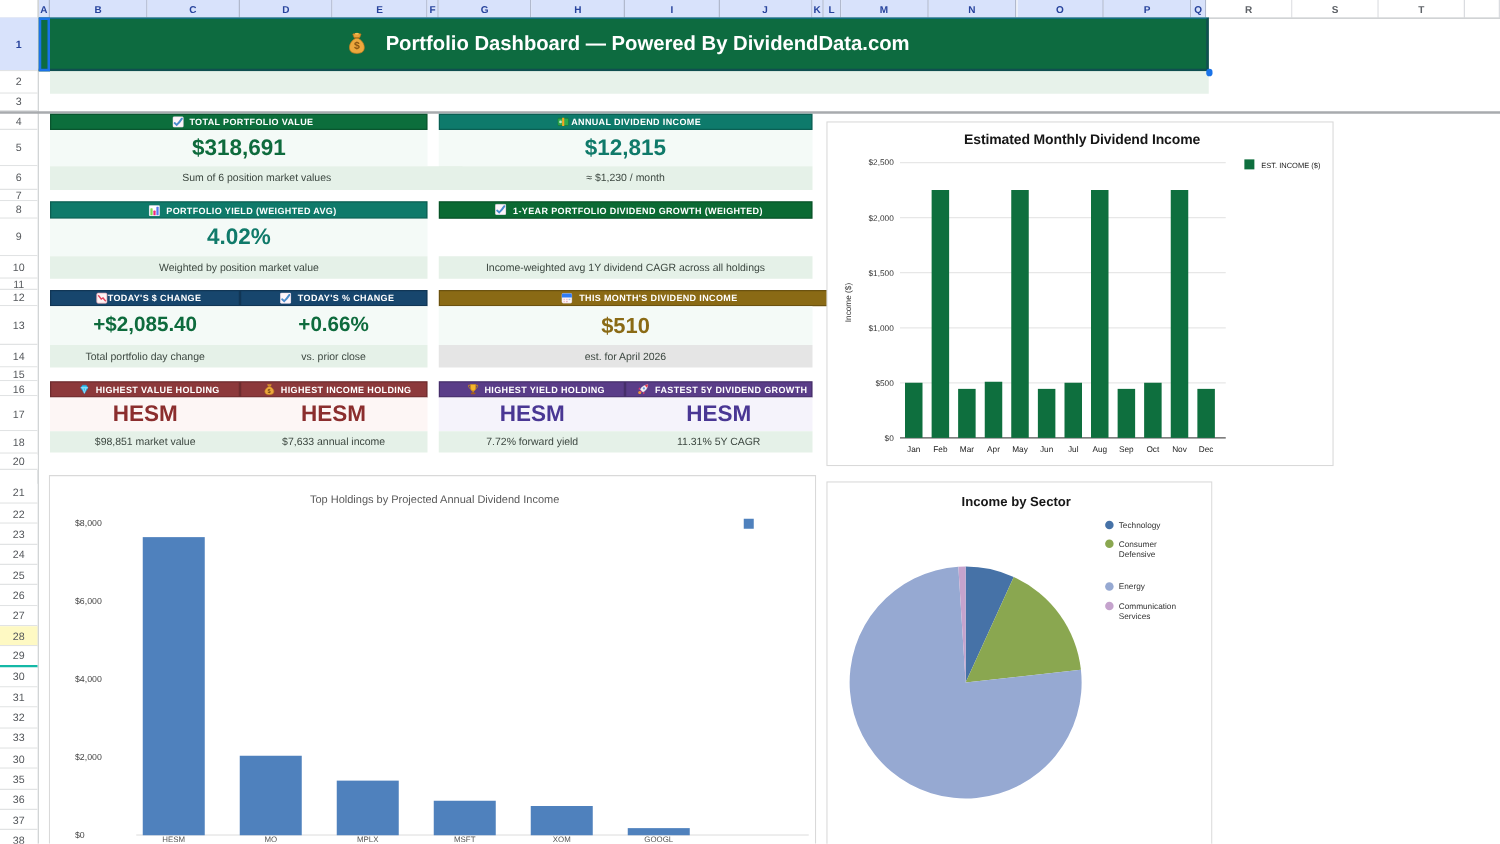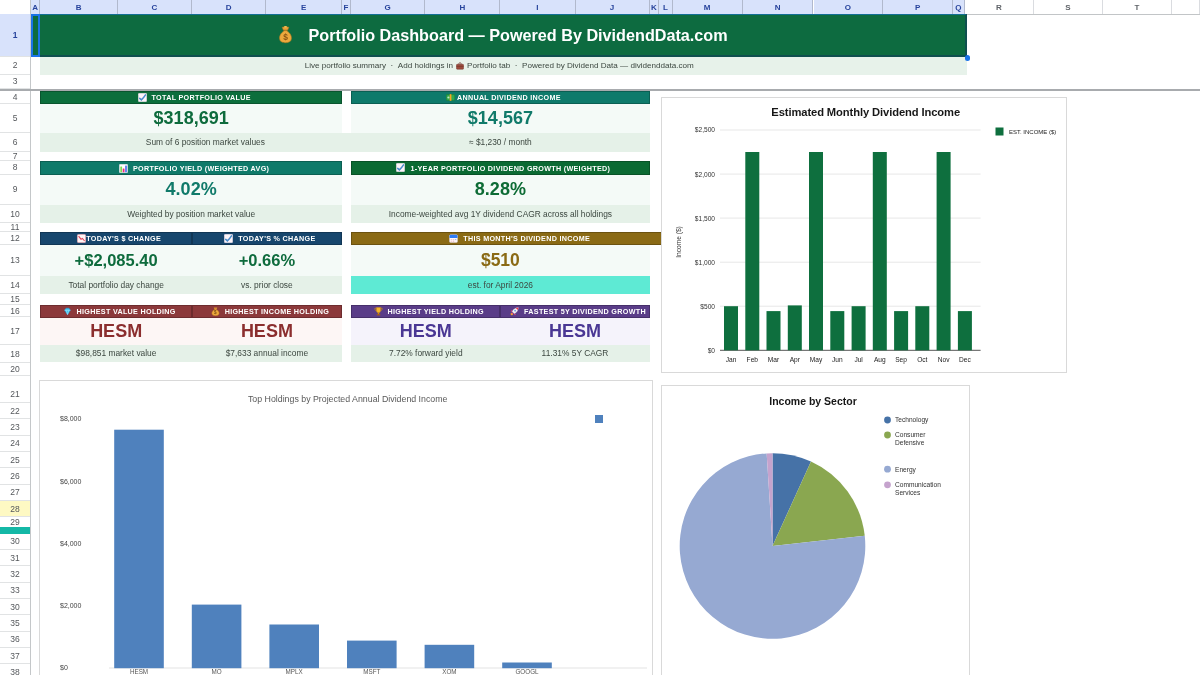--- a/index.html
+++ b/index.html
@@ -95,21 +95,21 @@
 <div class="abs ctr" style="left:0px;top:363.3px;width:30px;height:11.599999999999966px;background:#ffffff;border-bottom:1px solid #e1e3e4;color:#55585c;font-size:8.5px;font-weight:normal;">19</div>
 <div class="abs ctr" style="left:0px;top:364px;width:30px;height:11.600000000000023px;background:#ffffff;border-bottom:1px solid #e1e3e4;color:#55585c;font-size:8.5px;font-weight:normal;">20</div>
 <div class="abs ctr" style="left:0px;top:386.5px;width:30px;height:16.350000000000023px;background:#ffffff;border-bottom:1px solid #e1e3e4;color:#55585c;font-size:8.5px;font-weight:normal;">21</div>
 <div class="abs ctr" style="left:0px;top:402.85px;width:30px;height:16.350000000000023px;background:#ffffff;border-bottom:1px solid #e1e3e4;color:#55585c;font-size:8.5px;font-weight:normal;">22</div>
 <div class="abs ctr" style="left:0px;top:419.20000000000005px;width:30px;height:16.350000000000023px;background:#ffffff;border-bottom:1px solid #e1e3e4;color:#55585c;font-size:8.5px;font-weight:normal;">23</div>
 <div class="abs ctr" style="left:0px;top:435.55000000000007px;width:30px;height:16.350000000000023px;background:#ffffff;border-bottom:1px solid #e1e3e4;color:#55585c;font-size:8.5px;font-weight:normal;">24</div>
 <div class="abs ctr" style="left:0px;top:451.9000000000001px;width:30px;height:16.350000000000023px;background:#ffffff;border-bottom:1px solid #e1e3e4;color:#55585c;font-size:8.5px;font-weight:normal;">25</div>
 <div class="abs ctr" style="left:0px;top:468.2500000000001px;width:30px;height:16.350000000000023px;background:#ffffff;border-bottom:1px solid #e1e3e4;color:#55585c;font-size:8.5px;font-weight:normal;">26</div>
 <div class="abs ctr" style="left:0px;top:484.60000000000014px;width:30px;height:16.350000000000023px;background:#ffffff;border-bottom:1px solid #e1e3e4;color:#55585c;font-size:8.5px;font-weight:normal;">27</div>
 <div class="abs ctr" style="left:0px;top:500.95000000000016px;width:30px;height:16.350000000000023px;background:#fef9c3;border-bottom:1px solid #e1e3e4;color:#55585c;font-size:8.5px;font-weight:normal;">28</div>
-<div class="abs ctr" style="left:0px;top:517.3000000000002px;width:30px;height:16.350000000000023px;background:#ffffff;border-bottom:7px solid #14b8a6;color:#55585c;font-size:8.5px;font-weight:normal;">29</div>
+<div class="abs ctr" style="left:0px;top:517.3000000000002px;width:30px;height:16.350000000000023px;background:#ffffff;border-bottom:2px solid #14b8a6;color:#55585c;font-size:8.5px;font-weight:normal;">29</div>
 <div class="abs ctr" style="left:0px;top:533.6500000000002px;width:30px;height:16.350000000000023px;background:#ffffff;border-bottom:1px solid #e1e3e4;color:#55585c;font-size:8.5px;font-weight:normal;">30</div>
 <div class="abs ctr" style="left:0px;top:550.0000000000002px;width:30px;height:16.350000000000023px;background:#ffffff;border-bottom:1px solid #e1e3e4;color:#55585c;font-size:8.5px;font-weight:normal;">31</div>
 <div class="abs ctr" style="left:0px;top:566.3500000000003px;width:30px;height:16.350000000000023px;background:#ffffff;border-bottom:1px solid #e1e3e4;color:#55585c;font-size:8.5px;font-weight:normal;">32</div>
 <div class="abs ctr" style="left:0px;top:582.7000000000003px;width:30px;height:16.350000000000023px;background:#ffffff;border-bottom:1px solid #e1e3e4;color:#55585c;font-size:8.5px;font-weight:normal;">33</div>
 <div class="abs ctr" style="left:0px;top:599.0500000000003px;width:30px;height:16.350000000000023px;background:#ffffff;border-bottom:1px solid #e1e3e4;color:#55585c;font-size:8.5px;font-weight:normal;">30</div>
 <div class="abs ctr" style="left:0px;top:615.4000000000003px;width:30px;height:16.350000000000023px;background:#ffffff;border-bottom:1px solid #e1e3e4;color:#55585c;font-size:8.5px;font-weight:normal;">35</div>
 <div class="abs ctr" style="left:0px;top:631.7500000000003px;width:30px;height:16.350000000000023px;background:#ffffff;border-bottom:1px solid #e1e3e4;color:#55585c;font-size:8.5px;font-weight:normal;">36</div>
 <div class="abs ctr" style="left:0px;top:648.1000000000004px;width:30px;height:16.350000000000023px;background:#ffffff;border-bottom:1px solid #e1e3e4;color:#55585c;font-size:8.5px;font-weight:normal;">37</div>
 <div class="abs ctr" style="left:0px;top:664.4500000000004px;width:30px;height:16.350000000000023px;background:#ffffff;border-bottom:1px solid #e1e3e4;color:#55585c;font-size:8.5px;font-weight:normal;">38</div>
 <div class="abs" style="left:0px;top:88.5px;width:1200px;height:2.5px;background:#a8abae;"></div>
@@ -122,27 +122,20 @@
           <path d="M7.5,4.2 C3.2,6.0 1.3,9.6 1.6,12.6 C1.9,15.7 4.2,16.7 7.5,16.7 C10.8,16.7 13.1,15.7 13.4,12.6 C13.7,9.6 11.8,6.0 7.5,4.2 Z" fill="#eda83d" stroke="#c07f1f" stroke-width="0.6"></path>
           <path d="M5.3,4.1 Q7.5,5.1 9.7,4.1" fill="none" stroke="#b5731c" stroke-width="0.7"></path>
           <text x="7.5" y="13.6" font-size="8.4" font-weight="bold" fill="#8a5513" text-anchor="middle" font-family="Liberation Sans">$</text>
         </svg>
         <span style="margin-left:16px">Portfolio Dashboard — Powered By DividendData.com</span>
       </span>
     </div>
 <div class="abs" style="left:30.8px;top:14px;width:936.4px;height:42.5px;border-right:2px solid rgba(16,70,85,0.75);border-bottom:2.5px solid rgba(16,70,85,0.75);border-top:1px solid rgba(26,115,232,0.5);pointer-events:none;"></div>
 <div class="abs" style="left:30.8px;top:14px;width:9.6px;height:42.5px;border:2px solid #1a73e8;"></div>
 <div class="abs" style="left:40.4px;top:56.5px;width:926.9px;height:18.5px;background:#e7f2ea;"></div>
-<div class="abs ctr" style="left:36px;top:56.5px;width:926.5px;height:18.5px;color:#3d4841;font-size:8.1px;">
-      <span style="display:flex;align-items:center;gap:3px">Live portfolio summary&nbsp; · &nbsp;Add holdings in <svg width="9" height="9" viewBox="0 0 9 9" style="width:8px;height:8px">
-          <rect x="0.5" y="2.6" width="8" height="5.6" rx="0.9" fill="#9c4a3c" stroke="#6e2f26" stroke-width="0.5"></rect>
-          <path d="M3.2,2.6 v-0.9 a0.7,0.7 0 0 1 0.7,-0.7 h1.2 a0.7,0.7 0 0 1 0.7,0.7 v0.9" fill="none" stroke="#6e2f26" stroke-width="0.8"></path>
-          <rect x="0.5" y="4.4" width="8" height="0.9" fill="#7d382d"></rect>
-        </svg> Portfolio tab&nbsp; · &nbsp;Powered by Dividend Data — dividenddata.com</span>
-    </div>
 <div class="abs" style="left:965px;top:55.2px;width:5.4px;height:5.4px;background:#1a73e8;border-radius:50%;"></div>
 <div class="abs ctr" style="left:40.4px;top:91px;width:301.5px;height:12.5px;background:#0c6e3c;box-shadow:inset 0 0 0 1px rgba(0,0,0,0.22);color:#fff;font-size:7.2px;font-weight:bold;letter-spacing:0.3px;">
       <span style="display:flex;align-items:center;gap:5px;padding-left:6px">
         <svg width="9" height="9" viewBox="0 0 9 9" style="width:9px;height:9px">
           <rect x="0.3" y="0.3" width="8.4" height="8.4" rx="1.0" fill="#fdf5fa" stroke="#e8d8e8" stroke-width="0.5"></rect>
           <path d="M1.7,5.4 L3.4,6.9 Q5.6,4.9 7.5,1.9" fill="none" stroke="#4a8ccc" stroke-width="1.5" stroke-linecap="round"></path>
         </svg>
         <span style="margin-top:0.5px">TOTAL PORTFOLIO VALUE</span>
       </span>
     </div>
@@ -151,21 +144,21 @@
 <div class="abs ctr" style="left:351.2px;top:91px;width:298.4px;height:12.5px;background:#0e7a6b;box-shadow:inset 0 0 0 1px rgba(0,0,0,0.22);color:#fff;font-size:7.2px;font-weight:bold;letter-spacing:0.3px;">
       <span style="display:flex;align-items:flex-start;gap:2px;padding-left:6px">
         <svg width="9" height="9" viewBox="0 0 9 9" style="width:9px;height:9px">
           <rect x="0.2" y="1.6" width="8.6" height="5.8" rx="0.8" fill="#2faa4e" stroke="#1b7a33" stroke-width="0.6"></rect>
           <rect x="3.7" y="1.2" width="1.7" height="6.6" fill="#f5a623"></rect>
           <circle cx="2.4" cy="4.5" r="1.1" fill="#bfe8c8"></circle>
         </svg>
         <span style="margin-top:0.5px">ANNUAL DIVIDEND INCOME</span>
       </span>
     </div>
-<div class="abs ctr" style="left:351.2px;top:103.5px;width:298.4px;height:29.5px;background:#f4faf7;color:#107a6a;font-size:18px;font-weight:bold;">$14,567</div>
+<div class="abs ctr" style="left:351.2px;top:103.5px;width:298.4px;height:29.5px;background:#f4faf7;color:#107a6a;font-size:18px;font-weight:bold;">$12,815</div>
 <div class="abs ctr" style="left:351.2px;top:133px;width:298.4px;height:18.5px;background:#e5f1e8;color:#3d4841;font-size:8.4px;">≈ $1,230 / month</div>
 <div class="abs ctr" style="left:40.4px;top:161px;width:301.5px;height:13.5px;background:#0f7a6a;box-shadow:inset 0 0 0 1px rgba(0,0,0,0.22);color:#fff;font-size:7.2px;font-weight:bold;letter-spacing:0.3px;">
       <span style="display:flex;align-items:flex-end;gap:5px;padding-left:6px">
         <svg width="9" height="9" viewBox="0 0 9 9" style="width:9px;height:9px">
           <rect x="0.3" y="0.3" width="8.4" height="8.4" rx="0.8" fill="#fff" stroke="#eadaea" stroke-width="0.4"></rect>
           <rect x="1.3" y="2.6" width="1.8" height="5.6" rx="0.5" fill="#7ddb55"></rect>
           <rect x="3.7" y="4.4" width="1.8" height="3.8" rx="0.5" fill="#ee2a7b"></rect>
           <rect x="6.1" y="1.4" width="1.8" height="6.8" rx="0.5" fill="#5878f0"></rect>
         </svg>
         <span style="margin-top:0.5px">PORTFOLIO YIELD (WEIGHTED AVG)</span>
@@ -175,21 +168,20 @@
 <div class="abs ctr" style="left:40.4px;top:205px;width:301.5px;height:18px;background:#e5f1e8;color:#3d4841;font-size:8.4px;">Weighted by position market value</div>
 <div class="abs ctr" style="left:351.2px;top:161px;width:298.4px;height:13.5px;background:#0b6a33;box-shadow:inset 0 0 0 1px rgba(0,0,0,0.22);color:#fff;font-size:7.2px;font-weight:bold;letter-spacing:0.3px;">
       <span style="display:flex;align-items:center;gap:5px;padding-left:6px">
         <svg width="9" height="9" viewBox="0 0 9 9" style="width:9px;height:9px">
           <rect x="0.3" y="0.3" width="8.4" height="8.4" rx="1.0" fill="#fdf5fa" stroke="#e8d8e8" stroke-width="0.5"></rect>
           <path d="M1.7,5.4 L3.4,6.9 Q5.6,4.9 7.5,1.9" fill="none" stroke="#4a8ccc" stroke-width="1.5" stroke-linecap="round"></path>
         </svg>
         <span style="margin-top:0.5px">1-YEAR PORTFOLIO DIVIDEND GROWTH (WEIGHTED)</span>
       </span>
     </div>
-<div class="abs ctr" style="left:351.2px;top:174.5px;width:298.4px;height:30.5px;background:#f4faf7;color:#0d6b35;font-size:18px;font-weight:bold;">8.28%</div>
 <div class="abs ctr" style="left:351.2px;top:205px;width:298.4px;height:18px;background:#e5f1e8;color:#3d4841;font-size:8.4px;">Income-weighted avg 1Y dividend CAGR across all holdings</div>
 <div class="abs ctr" style="left:40.4px;top:231.5px;width:151.5px;height:13.5px;background:#17466d;box-shadow:inset 0 0 0 1px rgba(0,0,0,0.22);color:#fff;font-size:7.2px;font-weight:bold;letter-spacing:0.3px;">
       <span style="display:flex;align-items:center;gap:0;padding-left:6px">
         <svg width="9" height="9" viewBox="0 0 9 9" style="width:9px;height:9px">
           <rect x="0.4" y="0.4" width="8.2" height="8.2" rx="1.2" fill="#fdf4f5" stroke="#e8a9b4" stroke-width="0.8"></rect>
           <polyline points="1.6,2.2 4.0,5.2 5.4,4.4 7.6,7.0" fill="none" stroke="#e4485e" stroke-width="1.1"></polyline>
         </svg>
         <span style="margin-top:0.5px">TODAY'S $ CHANGE</span>
       </span>
     </div>
@@ -214,21 +206,21 @@
           <rect x="1.7" y="5.0" width="1.4" height="1.1" fill="#f3c6ce"></rect>
           <rect x="3.8" y="5.0" width="1.4" height="1.1" fill="#f3c6ce"></rect>
           <rect x="5.9" y="5.0" width="1.4" height="1.1" fill="#9fc3ee"></rect>
           <rect x="1.7" y="6.7" width="1.4" height="1.1" fill="#f3c6ce"></rect>
           <rect x="3.8" y="6.7" width="1.4" height="1.1" fill="#e8b8c2"></rect>
         </svg>
         <span style="margin-top:0.5px">THIS MONTH'S DIVIDEND INCOME</span>
       </span>
     </div>
 <div class="abs ctr" style="left:351.2px;top:245px;width:298.4px;height:31px;background:#f4faf7;color:#8a6a15;font-size:17.5px;font-weight:bold;">$510</div>
-<div class="abs ctr" style="left:351.2px;top:276px;width:298.4px;height:18px;background:#5eead4;color:#3d4841;font-size:8.4px;">est. for April 2026</div>
+<div class="abs ctr" style="left:351.2px;top:276px;width:298.4px;height:18px;background:#e5e5e5;color:#3d4841;font-size:8.4px;">est. for April 2026</div>
 <div class="abs ctr" style="left:40.4px;top:305px;width:151.5px;height:12.5px;background:#8c393b;box-shadow:inset 0 0 0 1px rgba(0,0,0,0.22);color:#fff;font-size:7.2px;font-weight:bold;letter-spacing:0.3px;">
       <span style="display:flex;align-items:center;gap:5px;padding-left:6px">
         <svg width="9" height="9" viewBox="0 0 9 9" style="width:9px;height:9px">
           <polygon points="1.6,3.2 3.0,1.2 6.0,1.2 7.4,3.2 4.5,7.8" fill="#33c4f2" stroke="#1e9ad8" stroke-width="0.5"></polygon>
           <polyline points="1.6,3.2 7.4,3.2" stroke="#bfe9fb" stroke-width="0.6" fill="none"></polyline>
           <polyline points="3.2,3.2 4.5,7.6 5.8,3.2" stroke="#bfe9fb" stroke-width="0.5" fill="none"></polyline>
         </svg>
         <span style="margin-top:0.5px">HIGHEST VALUE HOLDING</span>
       </span>
     </div>

